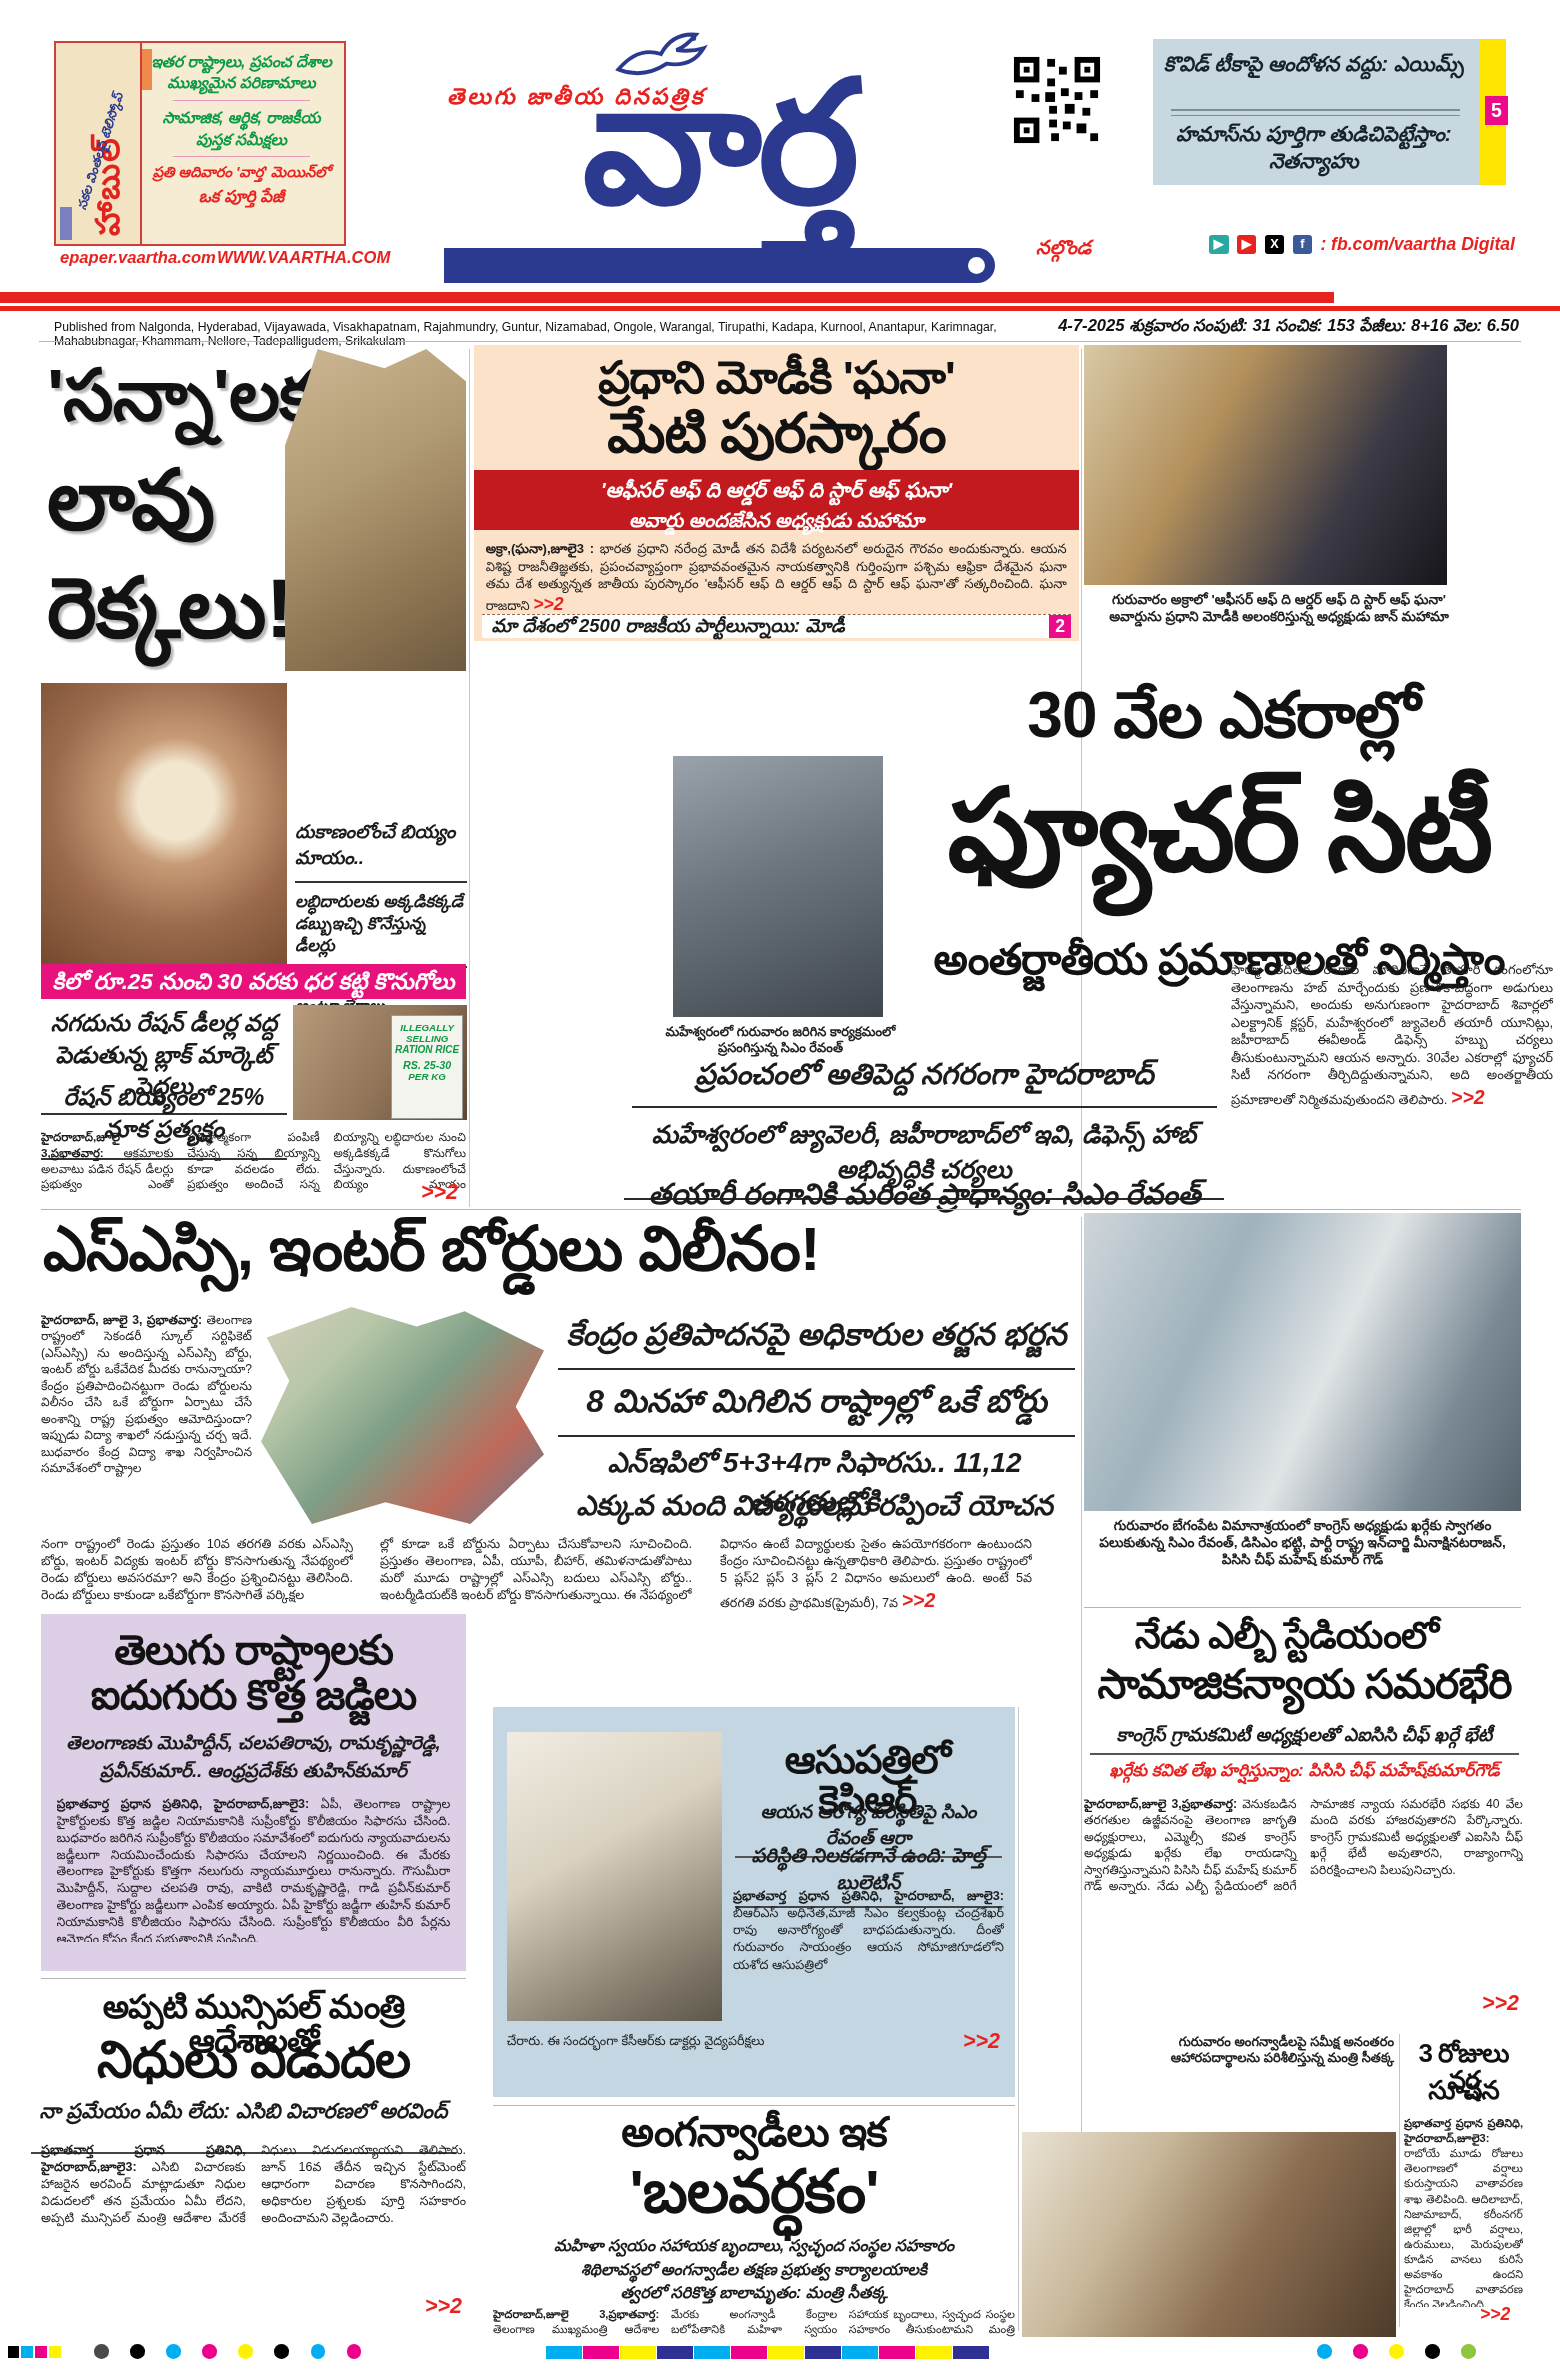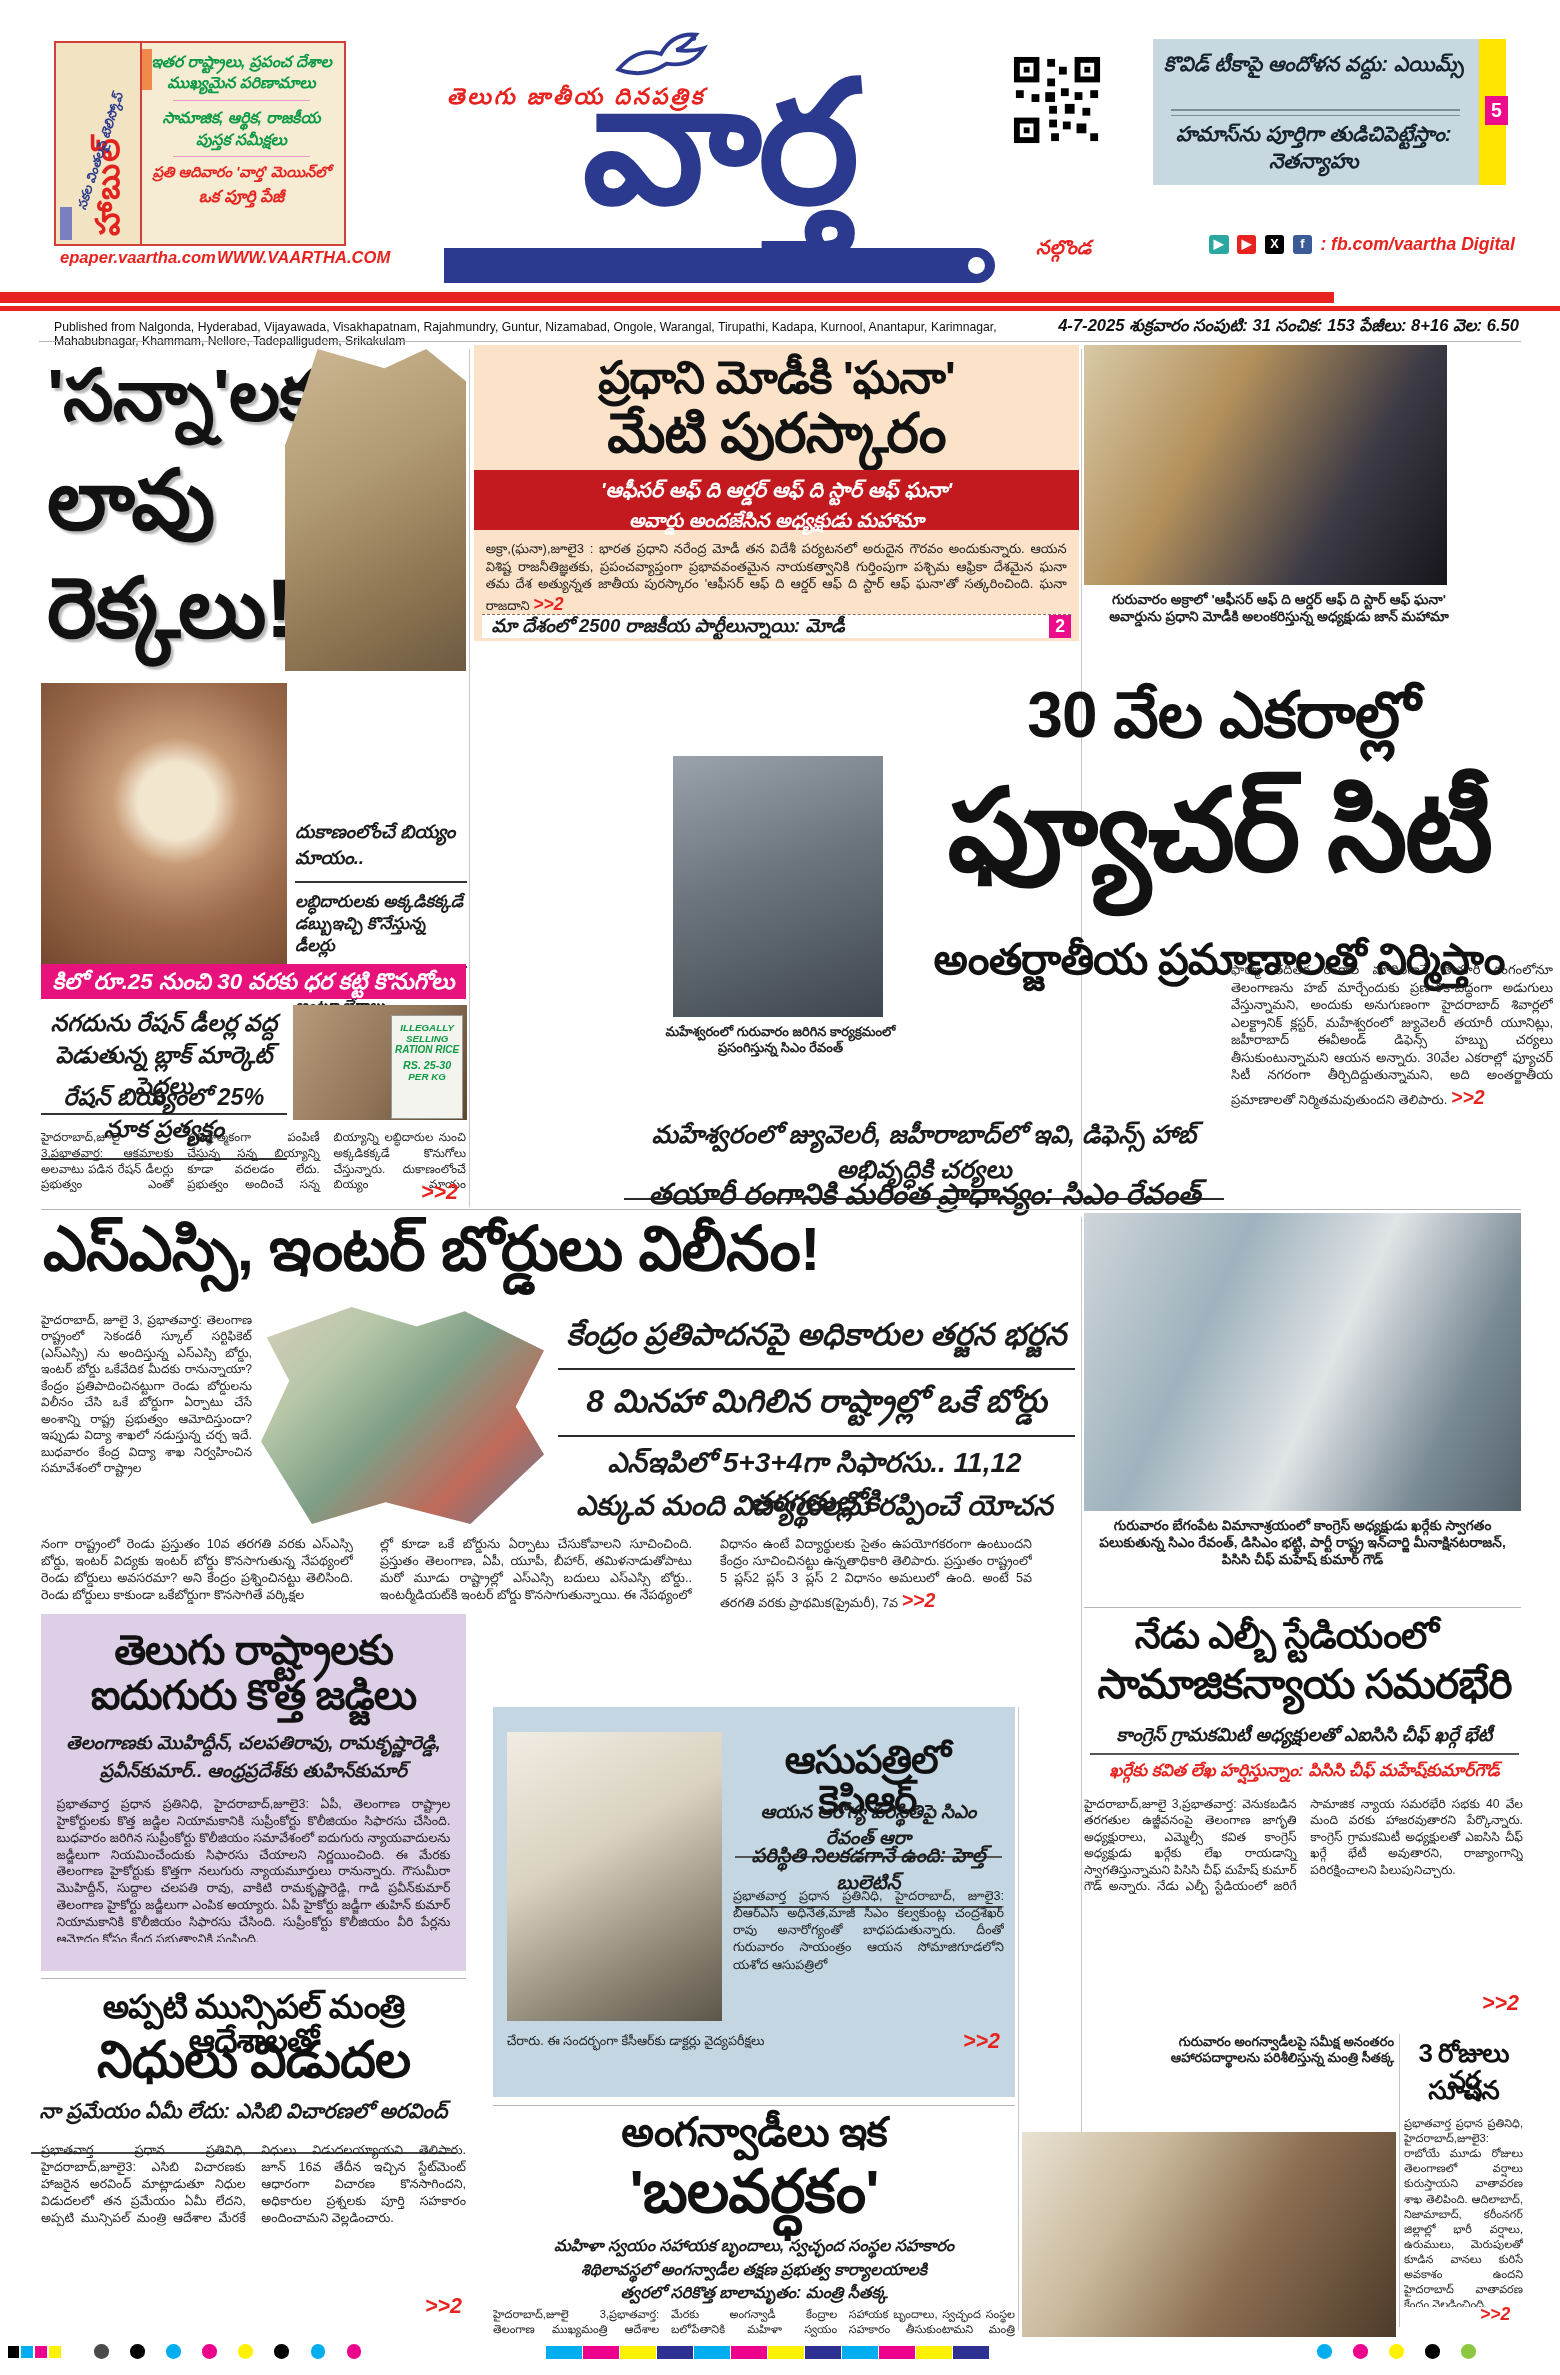--- a/index.html
+++ b/index.html
@@ -9,21 +9,21 @@
   .center{text-align:center;}
   .justify{text-align:justify;}
   .bold{font-weight:bold;font-style:italic;}
   .red{color:#e8231f;}
   .green{color:#0d9a44;}
   .white{color:#fff;}
   .headline{font-weight:bold;color:#121212;line-height:1.02;letter-spacing:-1px;}
   .shadowed{text-shadow:2.9px 2.9px 2px rgba(0,0,0,0.28);}
   .sub-rule{border-bottom:2.9px solid #2a2a2a;padding-bottom:7.8px;}
   .thin-rule{border-bottom:2px solid #555;padding-bottom:3px;}
-  .dl{font-weight:normal;}
+  .dl{font-weight:bold;}
   .more{color:#e8231f;font-weight:bold;font-style:italic;font-size:21.5px;}
   .body-txt{font-size:12.7px;line-height:1.35;overflow:hidden;}
   .vr{position:absolute;width:1px;background:#c6c6c6;}
   .hrule{position:absolute;height:1px;background:#b5b5b5;}
   .ph{position:absolute;overflow:hidden;}
   .cap{font-size:13px;font-weight:bold;color:#222;line-height:1.25;}
   .badge{background:#ec0b8a;color:#fff;font-weight:bold;text-align:center;}
   .dotrow i{display:inline-block;width:14.6px;height:14.6px;border-radius:50%;margin-right:21.5px;}
   .segrow i{display:inline-block;width:36px;height:12.7px;margin-right:1px;}
   .sqrow i{display:inline-block;width:11.7px;height:11.7px;margin-right:2px;}
@@ -203,20 +203,21 @@
   <div class="abs center cap" style="left:1084px;top:591px;width:390px;height:51px;font-size:13.7px;">గురువారం అక్రాలో 'ఆఫీసర్ ఆఫ్ ది ఆర్డర్ ఆఫ్ ది స్టార్ ఆఫ్ ఘనా' అవార్డును ప్రధాని మోడీకి అలంకరిస్తున్న అధ్యక్షుడు జాన్ మహామా</div>
 
   <div class="ph" style="left:673px;top:756px;width:210px;height:261px;
               background:linear-gradient(160deg,#9aa3ab 0%,#6c757d 45%,#3f464d 100%);"></div>
   <div class="abs center cap" style="left:639px;top:1024px;width:283px;font-size:13px;">మహేశ్వరంలో గురువారం జరిగిన కార్యక్రమంలో ప్రసంగిస్తున్న సిఎం రేవంత్</div>
 
   <div class="abs center headline" style="left:926px;top:683px;width:595px;font-size:64px;">30 వేల ఎకరాల్లో</div>
   <div class="abs center headline" style="left:897px;top:772px;width:644px;font-size:115px;letter-spacing:-2.9px;">ఫ్యూచర్ సిటీ</div>
   <div class="abs center headline" style="left:897px;top:938px;width:644px;font-size:43px;">అంతర్జాతీయ ప్రమాణాలతో నిర్మిస్తాం</div>
 
+  <div class="abs center bold sub-rule" style="left:632px;top:1058px;width:585px;font-size:29px;">ప్రపంచంలో అతిపెద్ద నగరంగా హైదరాబాద్</div>
   <div class="abs center bold sub-rule" style="left:624px;top:1120px;width:600px;font-size:25px;">మహేశ్వరంలో జ్యువెలరీ, జహీరాబాద్‌లో ఇవి, డిఫెన్స్ హాబ్ అభివృద్ధికి చర్యలు</div>
   <div class="abs center bold" style="left:632px;top:1178px;width:585px;font-size:29px;">తయారీ రంగానికి మరింత ప్రాధాన్యం: సిఎం రేవంత్</div>
 
   <div class="abs body-txt justify" style="left:1231px;top:961px;width:322px;height:242px;font-size:13px;">
     <span>ఫార్మా తదితర రంగాల మాదిరిగానే తయారీ రంగంలోనూ తెలంగాణను హబ్ మార్చేందుకు ప్రణాళికాబద్ధంగా అడుగులు వేస్తున్నామని, అందుకు అనుగుణంగా హైదరాబాద్ శివార్లలో ఎలక్ట్రానిక్ క్లస్టర్, మహేశ్వరంలో జ్యువెలరీ తయారీ యూనిట్లు, జహీరాబాద్ ఈవీఅండ్ డిఫెన్స్ హబ్బు చర్యలు తీసుకుంటున్నామని ఆయన అన్నారు. 30వేల ఎకరాల్లో ఫ్యూచర్ సిటీ నగరంగా తీర్చిదిద్దుతున్నామని, అది అంతర్జాతీయ ప్రమాణాలతో నిర్మితమవుతుందని తెలిపారు.</span>
     <span class="more" style="font-size:19.5px;">&gt;&gt;2</span>
   </div>
 
   <div class="hrule" style="left:41px;top:1209px;width:1480px;"></div>
 

